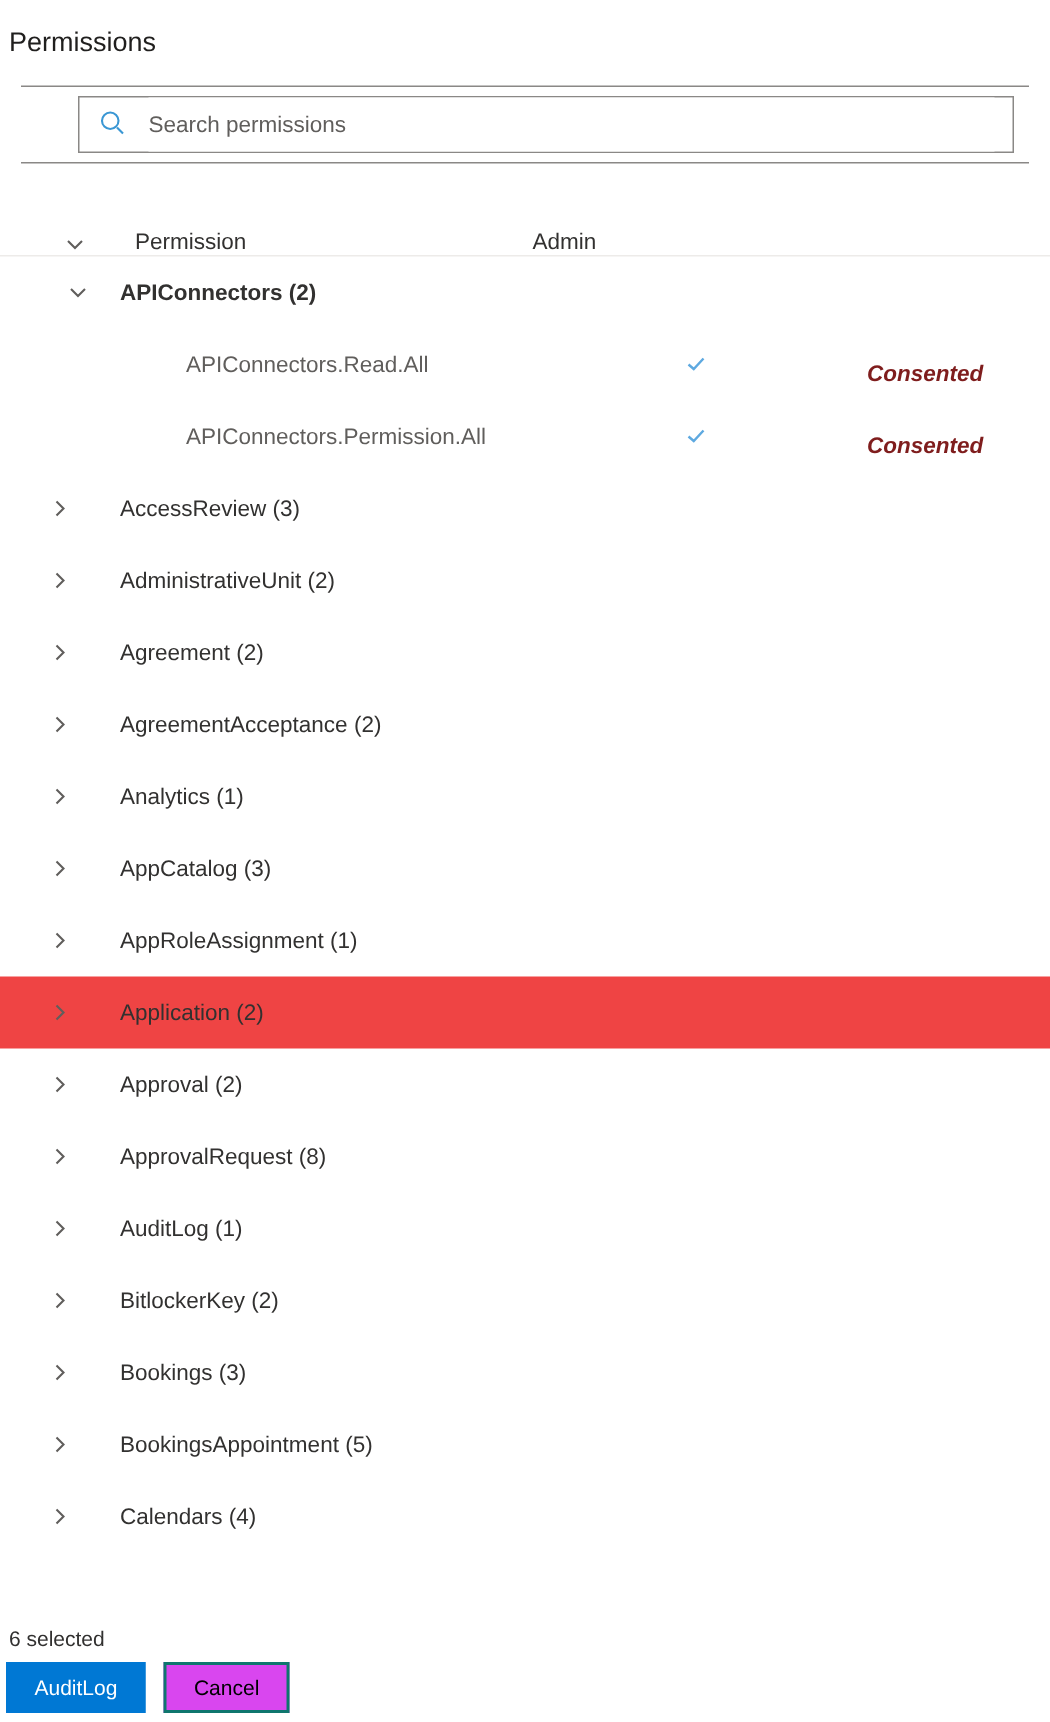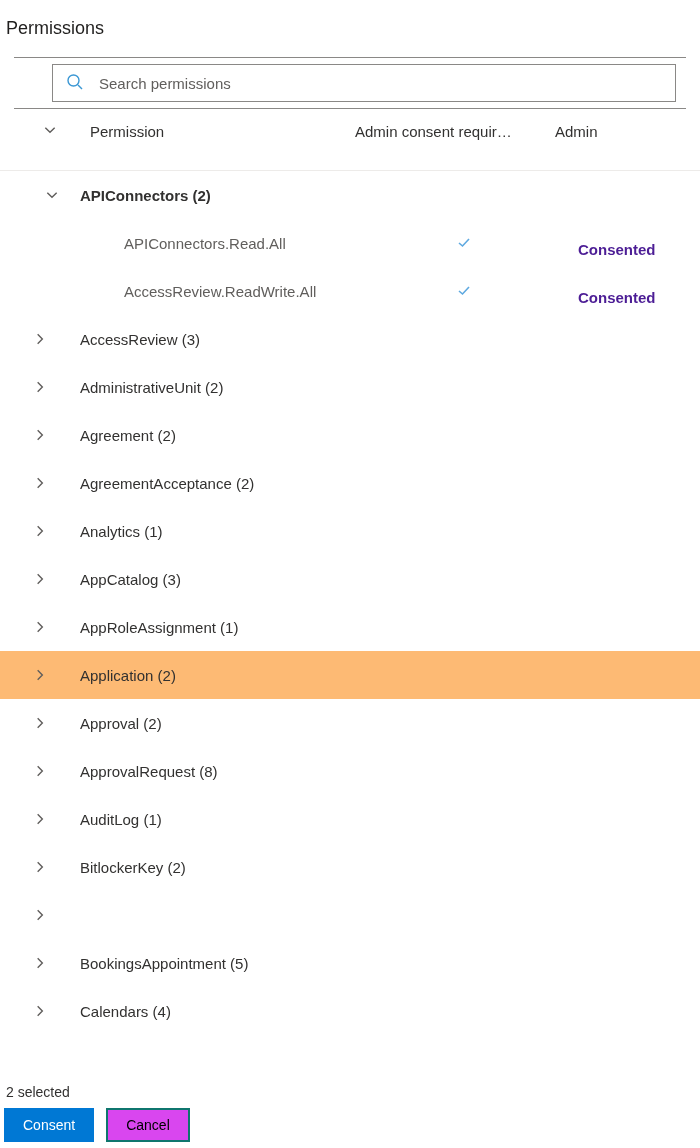--- a/index.html
+++ b/index.html
@@ -45,21 +45,21 @@
       border: none;
       outline: none;
       height: 100%;
       flex: 1;
       font-size: 15px;
       color: #605e5c;
     }
     .search-box input::placeholder { color: #605e5c; }
     .table-head {
       display: flex;
-      align-items: flex-start;
+      align-items: flex-end;
       height: 48px;
       padding: 0 10px 0 10px;
       border-bottom: 1px solid #edebe9;
       margin-top: 14px;
       font-size: 15px;
       color: #323130;
       font-weight: 400;
     }
     .col-chevron-h { width: 80px; display:flex; justify-content:center; }
     .col-perm { flex: 0 0 265px; }
@@ -74,25 +74,25 @@
       align-items: center;
       height: 48px;
       font-size: 15px;
     }
     .group-row .col-chevron, .perm-row .col-chevron {
       width: 80px; display:flex; justify-content:center; color:#605e5c;
     }
     .group-row .g-label { flex: 0 0 265px; }
     .group-row.lvl1 .g-label { font-weight: 700; }
     .group-row.lvl1 .col-chevron { margin-left:24px; width:56px; }
-    .group-row.selected { background: #fdba74; align-items: center; }
+    .group-row.selected { background: #ef4444; align-items: center; }
     .perm-row .p-indent { width: 44px; }
     .perm-row .p-label { flex: 0 0 240px; color: #605e5c; }
     .perm-row .p-admin { flex: 0 0 200px; display:flex; justify-content:center; color:#5ea9e0; }
-    .perm-row .p-status { flex: 1; font-weight:600; color:#4c1d95; padding-left:14px;margin-top:12px;}
+    .perm-row .p-status { flex: 1; font-style: italic; font-weight:600; color:#7f1d1d; padding-left:14px;margin-top:12px;}
     .footer {
       position: absolute;
       bottom: 6px;
       left: 0;
       right: 0;
       padding: 0 4px 0 4px;
     }
     .footer .sel-text { font-size: 14px; margin: 0 0 8px 2px; }
     .footer .buttons { display: flex; gap: 12px; }
     .btn {
@@ -131,21 +131,20 @@
     </div>
   </div>
 
   <div class="table-head">
     <div class="col-chevron-h">
       <svg class="chevron" viewBox="0 0 12 12" fill="none" stroke="#605e5c" stroke-width="1.2">
           <path d="M2 4 L6 8 L10 4"></path>
         </svg>
     </div>
     <div class="col-perm">Permission</div>
-    <div class="col-admin">Admin consent requir…</div>
     <div class="col-status">Admin</div>
   </div>
 
   <div class="rows-container" id="rows">
       <div class="group-row lvl1">
         <div class="col-chevron">
           <svg class="chevron" viewBox="0 0 12 12" fill="none" stroke="#605e5c" stroke-width="1.2">
             <path d="M2 4 L6 8 L10 4"></path>
           </svg>
         </div>
@@ -158,21 +157,21 @@
         <div class="p-admin">
           <svg class="check" viewBox="0 0 14 14" fill="none" stroke="#5ea9e0" stroke-width="1.6">
             <path d="M2 7 L5.5 10 L12 3"></path>
           </svg>
         </div>
         <div class="p-status">Consented</div>
       </div>
       <div class="perm-row">
         <div class="col-chevron"></div>
         <div class="p-indent"></div>
-        <div class="p-label">AccessReview.ReadWrite.All</div>
+        <div class="p-label">APIConnectors.Permission.All</div>
         <div class="p-admin">
           <svg class="check" viewBox="0 0 14 14" fill="none" stroke="#5ea9e0" stroke-width="1.6">
             <path d="M2 7 L5.5 10 L12 3"></path>
           </svg>
         </div>
         <div class="p-status">Consented</div>
       </div>
       <div class="group-row">
         <div class="col-chevron">
           <svg class="chevron" viewBox="0 0 12 12" fill="none" stroke="#605e5c" stroke-width="1.2">
@@ -268,20 +267,21 @@
           </svg>
         </div>
         <div class="g-label">BitlockerKey (2)</div>
       </div>
       <div class="group-row">
         <div class="col-chevron">
           <svg class="chevron" viewBox="0 0 12 12" fill="none" stroke="#605e5c" stroke-width="1.2">
             <path d="M4 2 L8 6 L4 10"></path>
           </svg>
         </div>
+        <div class="g-label">Bookings (3)</div>
       </div>
       <div class="group-row">
         <div class="col-chevron">
           <svg class="chevron" viewBox="0 0 12 12" fill="none" stroke="#605e5c" stroke-width="1.2">
             <path d="M4 2 L8 6 L4 10"></path>
           </svg>
         </div>
         <div class="g-label">BookingsAppointment (5)</div>
       </div>
       <div class="group-row">
@@ -289,18 +289,18 @@
           <svg class="chevron" viewBox="0 0 12 12" fill="none" stroke="#605e5c" stroke-width="1.2">
             <path d="M4 2 L8 6 L4 10"></path>
           </svg>
         </div>
         <div class="g-label">Calendars (4)</div>
       </div>
     </div>
 </div>
 
 <div class="footer">
-  <div class="sel-text">2 selected</div>
+  <div class="sel-text">6 selected</div>
   <div class="buttons">
-    <button class="btn primary">Consent</button>
+    <button class="btn primary">AuditLog</button>
     <button class="btn">Cancel</button>
   </div>
 </div>
 
 </body></html>

